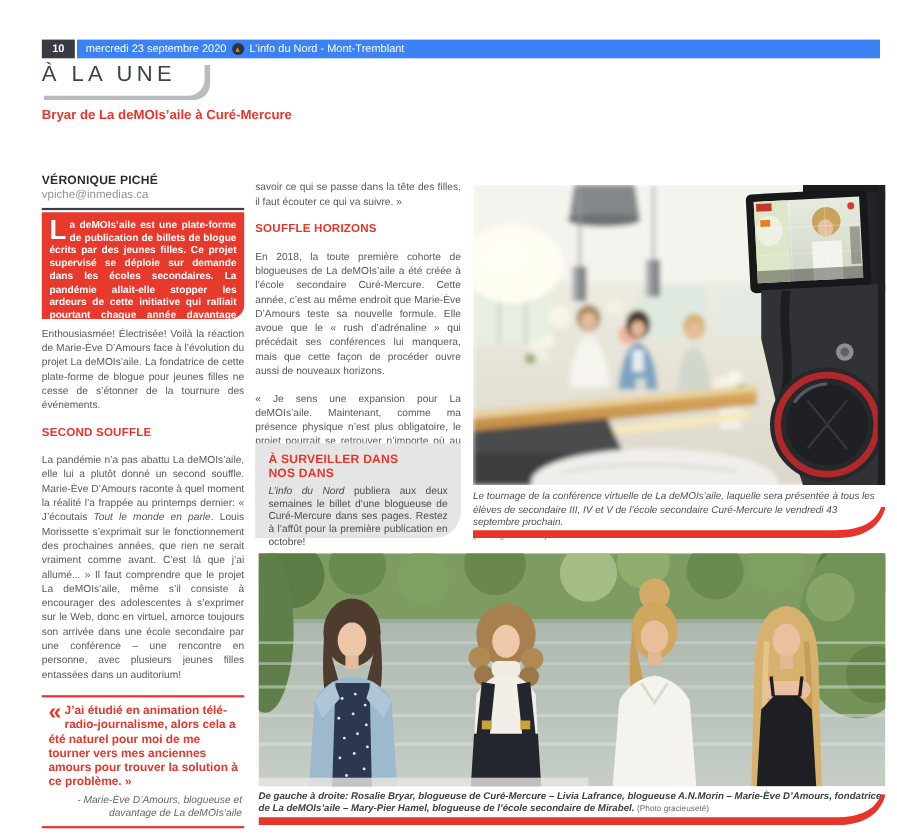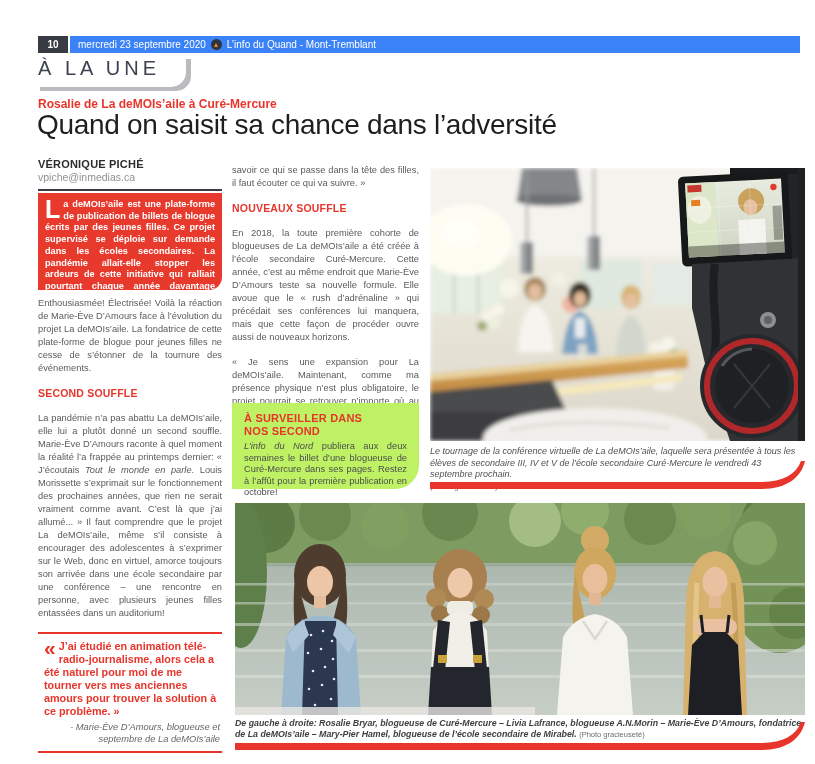--- a/index.html
+++ b/index.html
@@ -47,21 +47,21 @@
   .pq-mark{float:left;font-size:21px;line-height:16px;padding-right:3px;font-weight:bold;}
   .pq-attr{font-style:italic;font-size:9.3px;color:#65666a;text-align:right;line-height:11.5px;margin-top:4px;}
 
   
   .endmark{display:inline-block;width:9px;height:9px;border-radius:50%;background:#2e3340;position:relative;
            vertical-align:-1px;margin-left:2px;}
   .endmark:before{content:"";position:absolute;left:2.5px;top:2.5px;border-left:2px solid transparent;
            border-right:2px solid transparent;border-bottom:4px solid #f08c1e;}
 
   
-  .graybox{position:absolute;left:232px;top:403px;width:187px;height:86px;background:#bef264;
+  .graybox{position:absolute;left:232px;top:403px;width:187px;height:86px;background:#e5e5e5;
            border-radius:0 0 24px 0;box-sizing:border-box;padding:9px 12px;}
   .graybox .gb-title{color:#e8352b;font-weight:bold;font-size:11px;line-height:12.5px;letter-spacing:0.2px;}
   .graybox .gb-body{margin-top:4px;font-size:9.3px;line-height:11.6px;text-align:justify;color:#4c4d4f;}
 
   
   .photo1{position:absolute;left:430px;top:168px;width:375px;height:273px;overflow:hidden;}
   .photo2{position:absolute;left:235px;top:503px;width:570px;height:212px;overflow:hidden;}
   .photo1 svg,.photo2 svg{display:block;}
 
   
@@ -77,61 +77,60 @@
 </style>
 </head>
 <body>
 
 <div class="page">
 
   <div class="pageno">10</div>
   <div class="redbar">
     <span>mercredi 23 septembre 2020</span>
     <span class="hlogo"></span>
-    <span>L’info du Quand - Mont-Tremblant</span>
+    <span>L’info du Nord - Mont-Tremblant</span>
   </div>
 
   <div class="sectab">
     <span>À LA UNE</span>
   </div>
 
-  <div class="kicker">Rosalie de La deMOIs’aile à Curé-Mercure</div>
-  <div class="headline">Quand on saisit sa chance dans l’adversité</div>
+  <div class="kicker">Bryar de La deMOIs’aile à Curé-Mercure</div>
   <div class="author">VÉRONIQUE PICHÉ</div>
   <div class="email">vpiche@inmedias.ca</div>
 
   <div class="leadrule"></div>
   <div class="leadbox">
     <span class="dropcap">L</span><span>a deMOIs’aile est une plate-forme de publication de billets de blogue écrits par des jeunes filles. Ce projet supervisé se déploie sur demande dans les écoles secondaires. La pandémie allait-elle stopper les ardeurs de cette initiative qui ralliait pourtant chaque année davantage d’établissements?</span>
   </div>
 
   <div class="col col1">
     <p>Enthousiasmée! Électrisée! Voilà la réaction de Marie-Ève D’Amours face à l’évolution du projet La deMOIs’aile. La fondatrice de cette plate-forme de blogue pour jeunes filles ne cesse de s’étonner de la tournure des événements.</p>
     <p class="subhead">SECOND SOUFFLE</p>
     <p><span>La pandémie n’a pas abattu La deMOIs’aile, elle lui a plutôt donné un second souffle. Marie-Ève D’Amours raconte à quel moment la réalité l’a frappée au printemps dernier: « J’écoutais </span><span class="ital">Tout le monde en parle</span><span>. Louis Morissette s’exprimait sur le fonctionnement des prochaines années, que rien ne serait vraiment comme avant. C’est là que j’ai allumé... » Il faut comprendre que le projet La deMOIs’aile, même s’il consiste à encourager des adolescentes à s’exprimer sur le Web, donc en virtuel, amorce toujours son arrivée dans une école secondaire par une conférence – une rencontre en personne, avec plusieurs jeunes filles entassées dans un auditorium!</span></p>
     <div class="pullquote">
       <div class="pq-text">
         <span class="pq-mark">«</span><span>J’ai étudié en animation télé-radio-journalisme, alors cela a été naturel pour moi de me tourner vers mes anciennes amours pour trouver la solution à ce problème. »</span>
       </div>
-      <div class="pq-attr">- Marie-Ève D’Amours, blogueuse et septembre de La deMOIs’aile</div>
+      <div class="pq-attr">- Marie-Ève D’Amours, blogueuse et davantage de La deMOIs’aile</div>
     </div>
 
   </div>
 
   <div class="col col2">
     <p>savoir ce qui se passe dans la tête des filles, il faut écouter ce qui va suivre. »</p>
-    <p class="subhead">NOUVEAUX SOUFFLE</p>
+    <p class="subhead">SOUFFLE HORIZONS</p>
     <p>En 2018, la toute première cohorte de blogueuses de La deMOIs’aile a été créée à l’école secondaire Curé-Mercure. Cette année, c’est au même endroit que Marie-Ève D’Amours teste sa nouvelle formule. Elle avoue que le « rush d’adrénaline » qui précédait ses conférences lui manquera, mais que cette façon de procéder ouvre aussi de nouveaux horizons.</p>
     <p><span>« Je sens une expansion pour La deMOIs’aile. Maintenant, comme ma présence physique n’est plus obligatoire, le projet pourrait se retrouver n’importe où au Québec. » Impossible de publier le nom des écoles qui participeront, car elles n’ont pas encore toutes confirmé leur entente. Chose certaine, La deMOIs’aile sort de son nid.</span><span class="endmark"></span></p>
   </div>
 
   <div class="graybox">
     <div class="gb-title">
       <div>À SURVEILLER DANS</div>
-      <div>NOS SECOND</div>
+      <div>NOS DANS</div>
     </div>
     <div class="gb-body"><span class="ital">L’info du Nord</span><span> publiera aux deux semaines le billet d’une blogueuse de Curé-Mercure dans ses pages. Restez à l’affût pour la première publication en octobre!</span></div>
   </div>
 
   <div class="photo1">
     <svg width="375" height="273" viewBox="0 0 375 273" xmlns="http://www.w3.org/2000/svg">
       <defs>
         <linearGradient id="bg1" x1="0" y1="0" x2="0" y2="1">
           <stop offset="0" stop-color="#f6f5f0"></stop>
             <stop offset="0.45" stop-color="#eae8dc"></stop>

